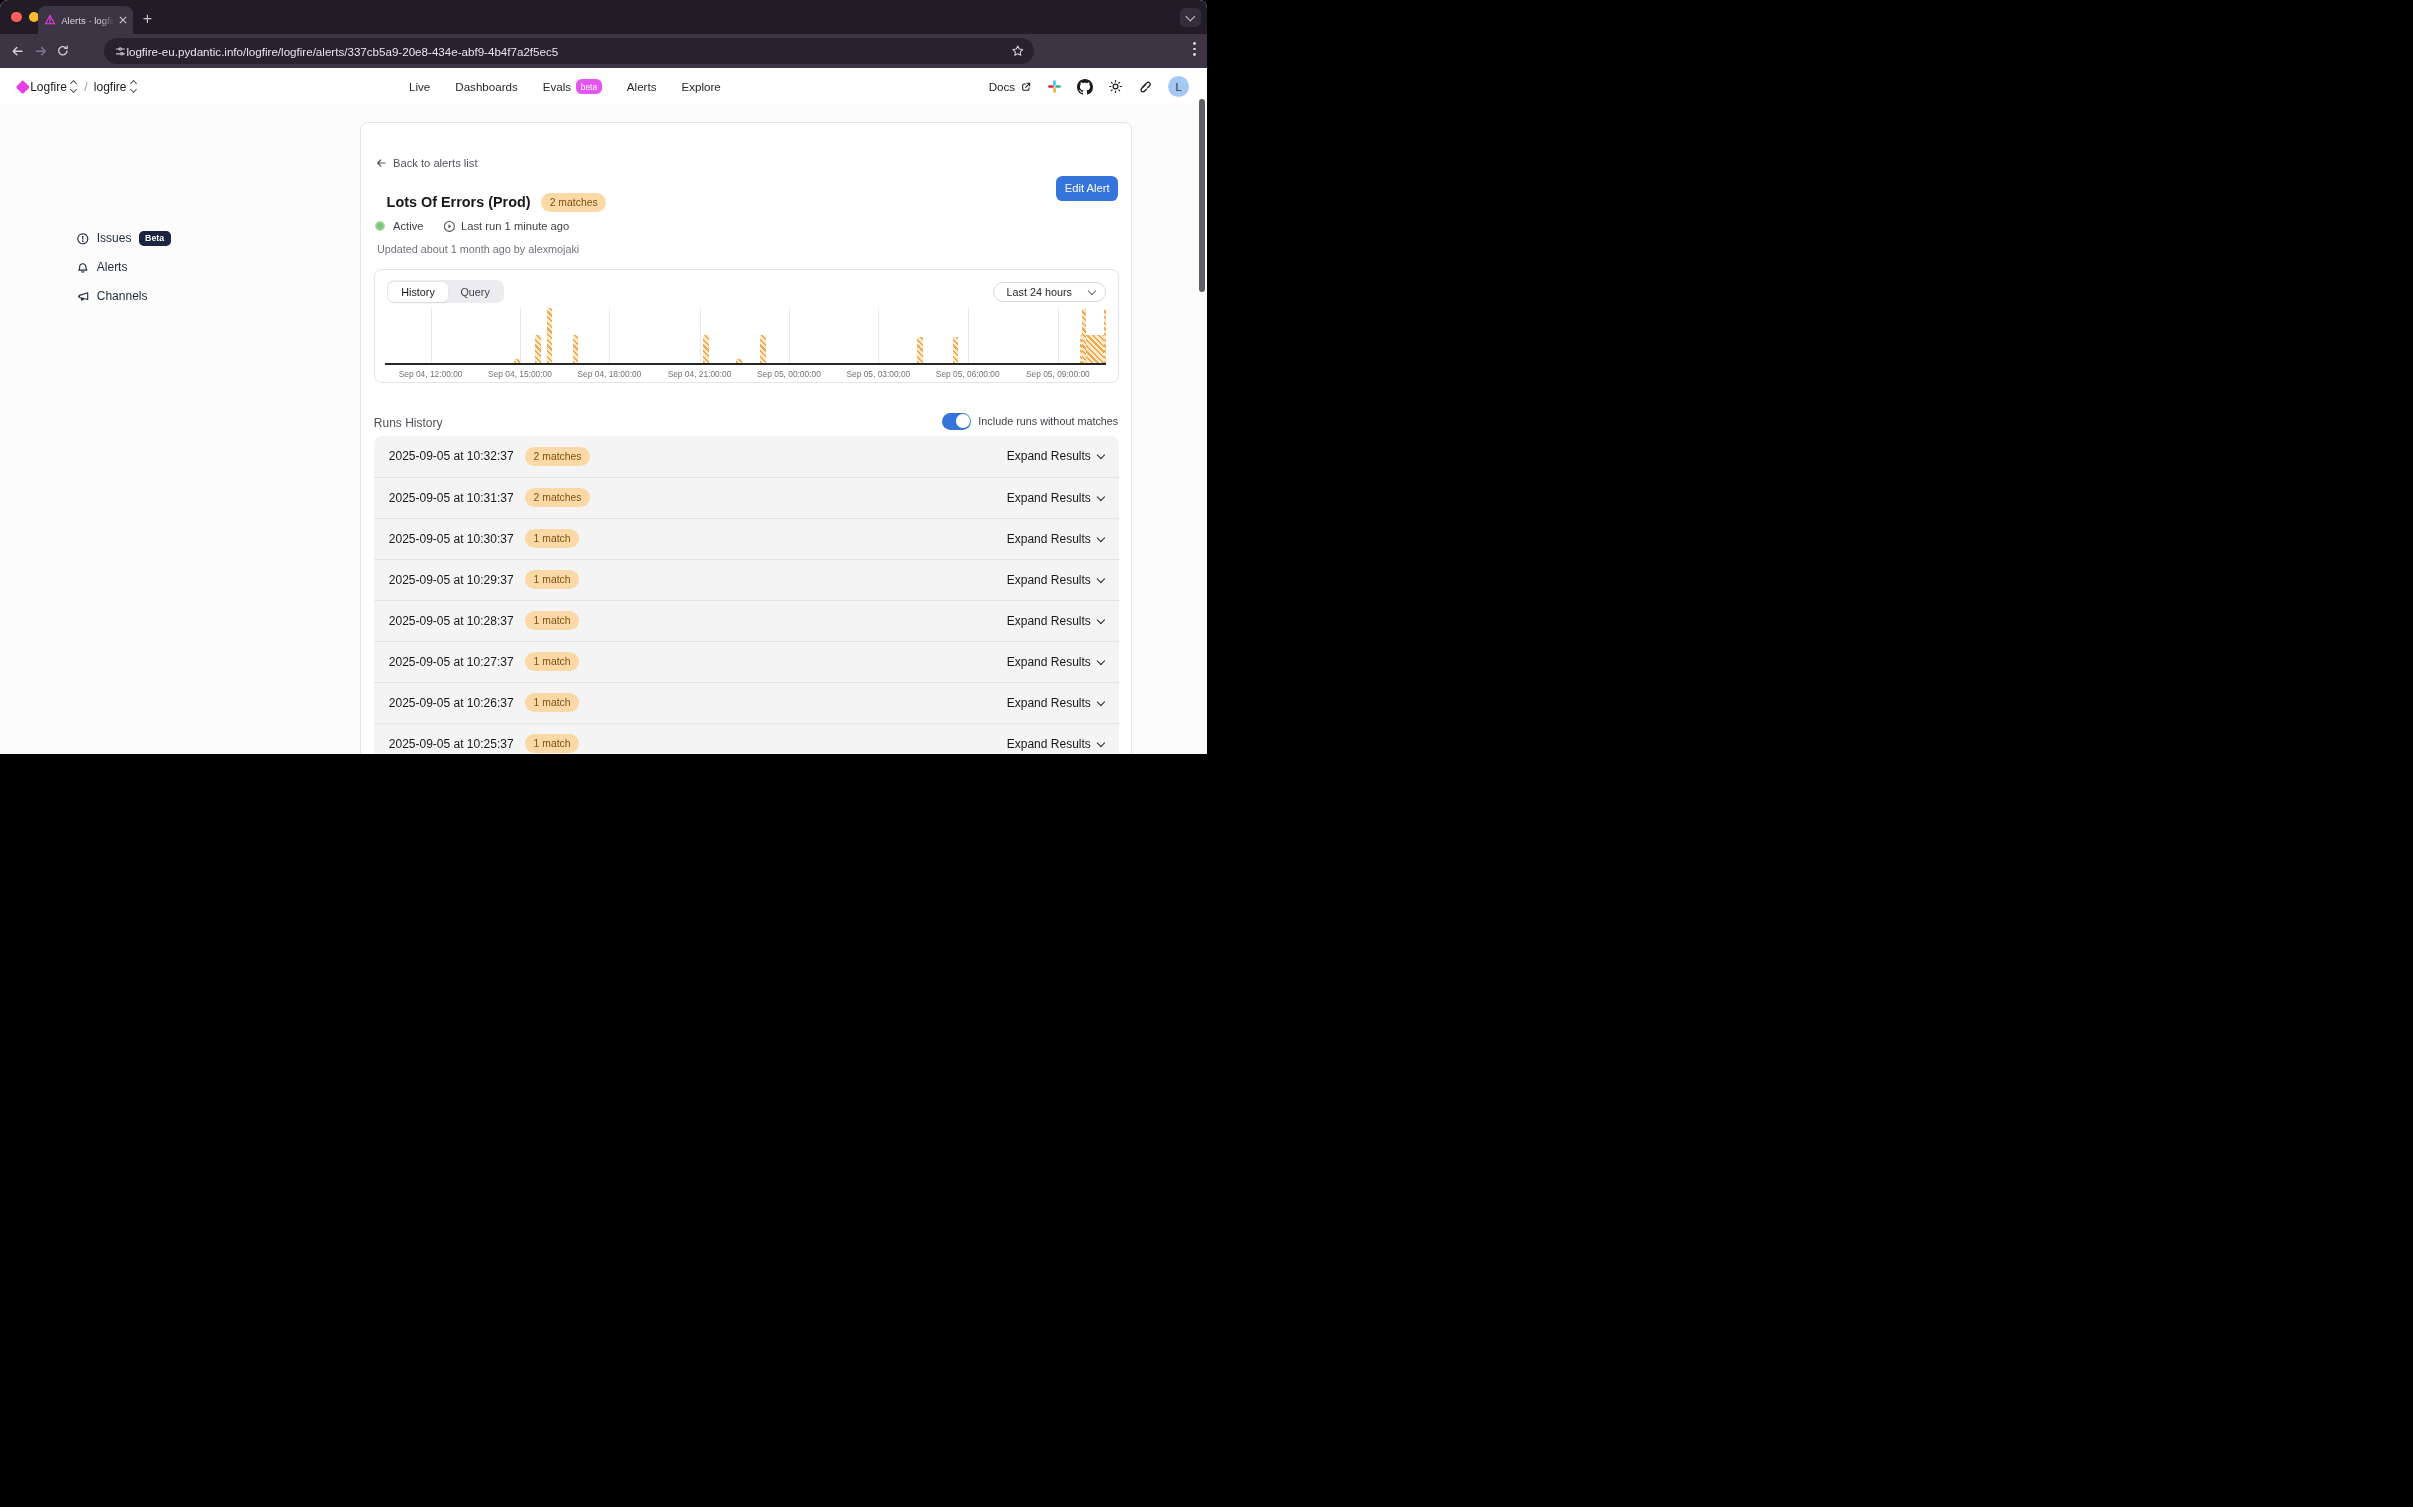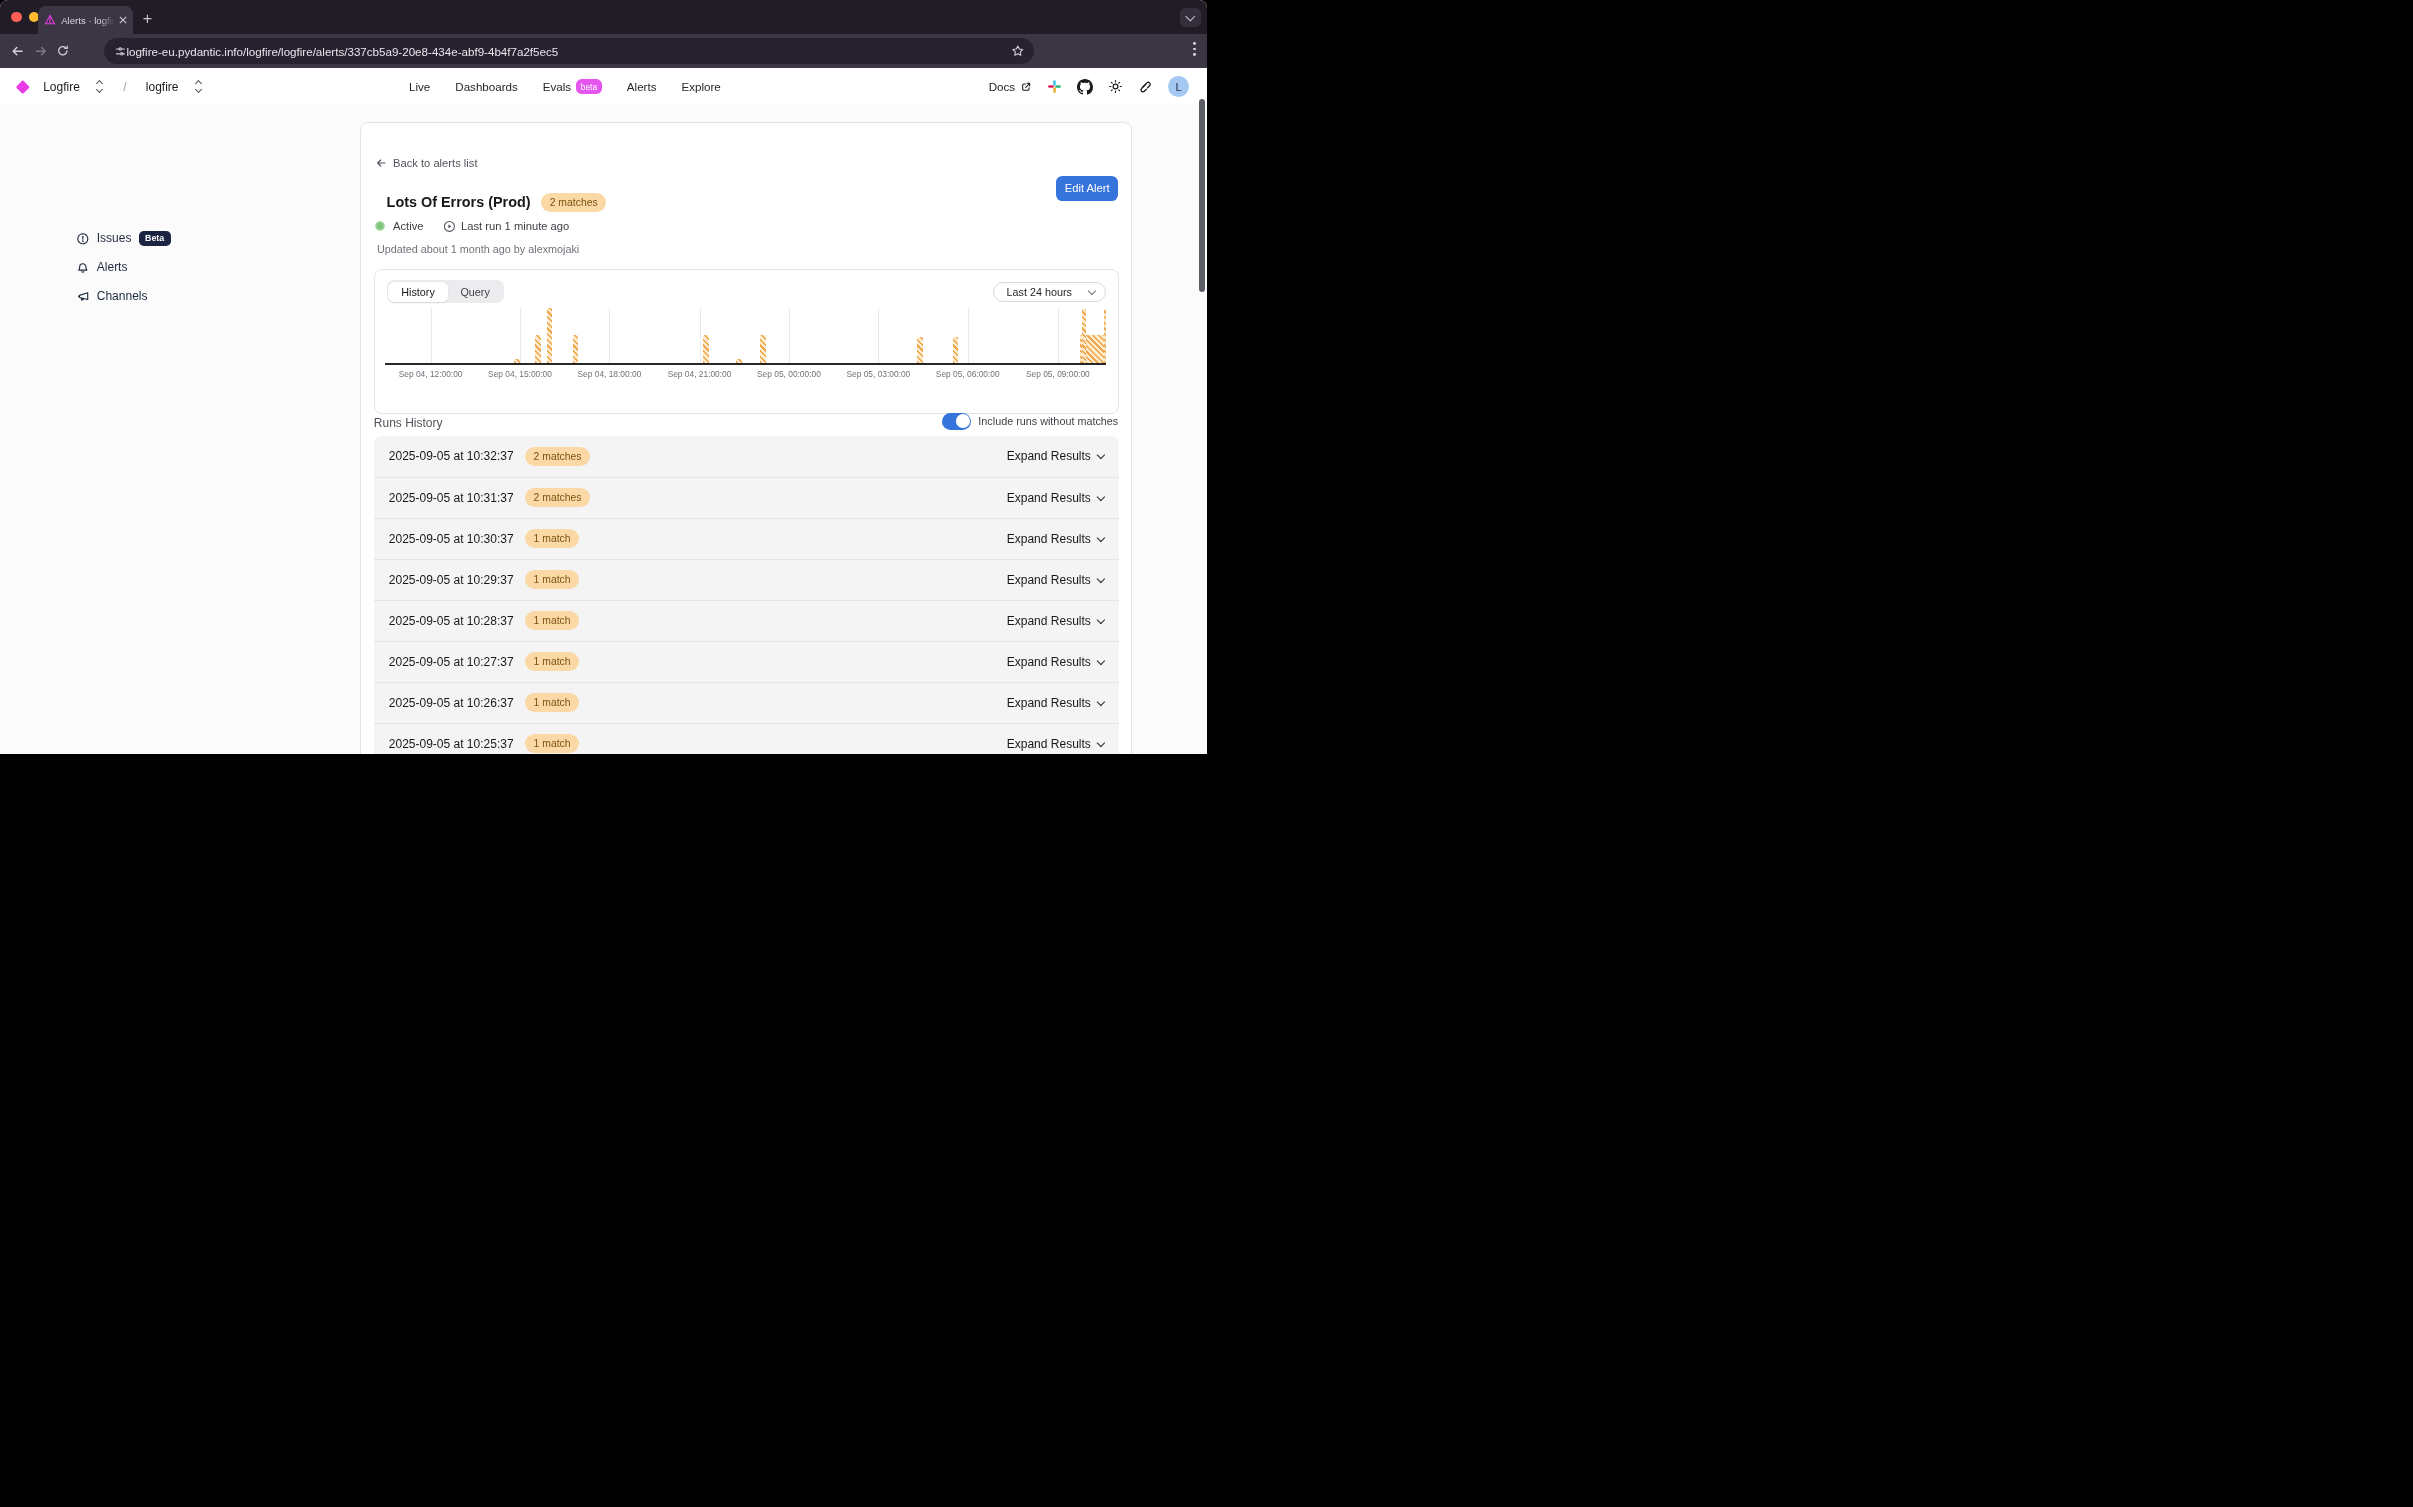--- a/index.html
+++ b/index.html
@@ -25,21 +25,21 @@
   .nav-arrow.dim{color:#7d7687;}
   .reload{margin-left:8px;color:#d6d2dc;}
   .urlbar{position:absolute;left:104px;top:38px;width:930px;height:26px;background:#272130;border-radius:13.6px;
     display:flex;align-items:center;padding:0 9.6px;box-sizing:border-box;}
   .url-text{color:#e8e5ec;font-size:11.6px;flex:1;white-space:nowrap;overflow:hidden;}
   .menu-dots{position:absolute;right:11.2px;top:42px;display:flex;flex-direction:column;gap:2.8px;}
   .menu-dots i{width:2.8px;height:2.8px;border-radius:50%;background:#d6d2dc;}
   .chev{display:inline-block;width:5.6px;height:5.6px;border-right:1.3px solid currentColor;border-bottom:1.3px solid currentColor;transform:rotate(45deg) translate(-0.8px,-0.8px);}
   
   .apphead{position:absolute;left:0;top:69px;width:100%;height:35px;background:#fff;border-bottom:0.8px solid #e8e8ea;}
-  .brand{position:absolute;left:17.6px;top:0;height:35px;display:flex;align-items:center;gap:16px;color:#1b1b1f;font-size:12px;}
+  .brand{position:absolute;left:17.6px;top:0;height:35px;display:flex;align-items:center;gap:3px;color:#1b1b1f;font-size:12px;}
   .diamond{width:9.6px;height:9.6px;background:#e93ce9;transform:rotate(45deg);border-radius:1.6px;}
   .updown{display:inline-flex;flex-direction:column;gap:0.8px;color:#53535b;margin:0 1.6px;}
   .updown i{width:4px;height:4px;border-right:1.1px solid currentColor;border-bottom:1.1px solid currentColor;display:block;}
   .updown i.u{transform:rotate(-135deg)}.updown i.d{transform:rotate(45deg)}
   .slash{color:#9a9aa2;margin:0 3.2px;}
   .mainnav{position:absolute;left:409px;top:0;height:35px;display:flex;align-items:center;gap:25px;font-size:11.6px;color:#27272a;}
   .navitem{display:flex;align-items:center;gap:4.8px;cursor:default;}
   .beta-pill{background:#e455ee;color:#fff;font-size:8.4px;padding:2.4px 4.8px;border-radius:5.6px;}
   .headright{position:absolute;right:17.6px;top:0;height:35px;display:flex;align-items:center;gap:15px;color:#1b1b1f;}
   .docs{display:flex;align-items:center;gap:4.8px;font-size:11.6px;}
@@ -55,21 +55,21 @@
   .alert-title{font-size:14.4px;font-weight:bold;color:#18181b;}
   .match-badge{background:#fbd9a7;color:#7c5211;font-size:10.4px;height:19px;display:inline-flex;align-items:center;
     padding:0 8.8px;border-radius:9.6px;white-space:nowrap;}
   .edit-btn{position:absolute;right:12.8px;top:53px;width:62px;height:25.5px;background:#3574da;color:#fff;font-size:11.2px;
     border-radius:6.4px;display:flex;align-items:center;justify-content:center;}
   .status-row{position:absolute;left:13.6px;top:97px;display:flex;align-items:center;gap:8px;font-size:11.2px;color:#3f3f46;}
   .green-dot{width:10.4px;height:10.4px;border-radius:50%;background:radial-gradient(circle at 50% 50%, #7cc57c 35%, #b9e2b4 70%);}
   .lastrun{display:flex;align-items:center;gap:5.6px;margin-left:11.2px;color:#3f3f46;}
   .updated{position:absolute;left:16px;top:120px;font-size:10.8px;color:#71717a;}
   
-  .panel{position:absolute;left:12.8px;top:146px;width:745px;height:145px;border:0.8px solid #e4e4e7;border-radius:8px;box-sizing:border-box;}
+  .panel{position:absolute;left:12.8px;top:146px;width:745px;height:114px;border:0.8px solid #e4e4e7;border-radius:8px;box-sizing:border-box;}
   .segment{position:absolute;left:12px;top:10.4px;background:#ececee;border-radius:7.2px;padding:1.6px;display:flex;}
   .seg-tab{font-size:10.8px;padding:4px 12.8px;border-radius:5.6px;color:#3f3f46;}
   .seg-tab.active{background:#fff;color:#18181b;box-shadow:0 0.8px 1.6px rgba(0,0,0,.10);}
   .range-dd{position:absolute;right:12px;top:12px;width:113px;height:20px;border:0.8px solid #d9d9de;border-radius:10.4px;
     display:flex;align-items:center;box-sizing:border-box;padding:0 9.6px 0 12.8px;font-size:10.8px;color:#27272a;}
   .range-dd .chev{margin-left:auto;color:#71717a;width:4.8px;height:4.8px;}
   .plot{position:absolute;left:10.4px;top:38px;width:721px;height:55px;}
   .gridline{position:absolute;top:0;bottom:0;width:0.8px;background:#e9e9eb;}
   .baseline{position:absolute;left:10.4px;top:93px;width:721px;height:2px;background:#27272a;}
   .bar{position:absolute;bottom:0;

